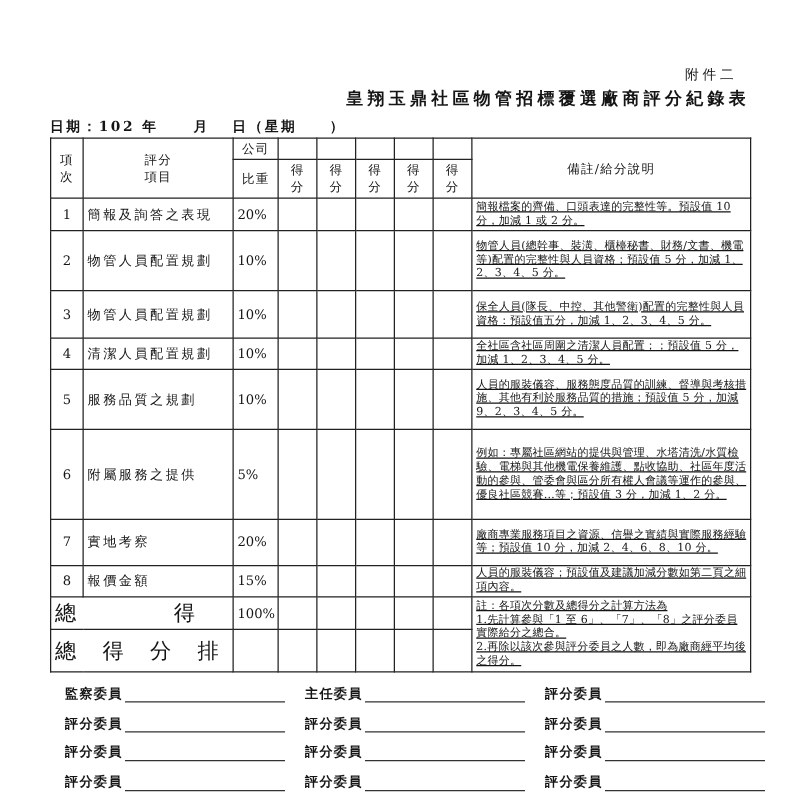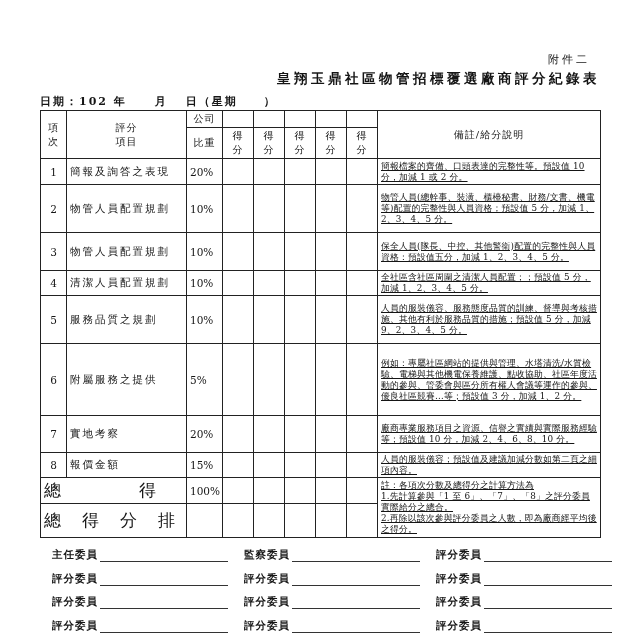--- a/index.html
+++ b/index.html
@@ -231,25 +231,25 @@
           <td></td>
           <td></td>
           <td></td>
     </tr>
   </tbody>
     </table>
 
   <div class="sigs">
     <div class="sigrow">
       <div class="sigcell">
+          <span class="siglabel">監察委員</span>
+          <span class="sigline"></span>
+        </div>
+      <div class="sigcell">
           <span class="siglabel">主任委員</span>
-          <span class="sigline"></span>
-        </div>
-      <div class="sigcell">
-          <span class="siglabel">監察委員</span>
           <span class="sigline"></span>
         </div>
       <div class="sigcell">
           <span class="siglabel">評分委員</span>
           <span class="sigline"></span>
         </div>
     </div>
     <div class="sigrow">
       <div class="sigcell">
           <span class="siglabel">評分委員</span>

